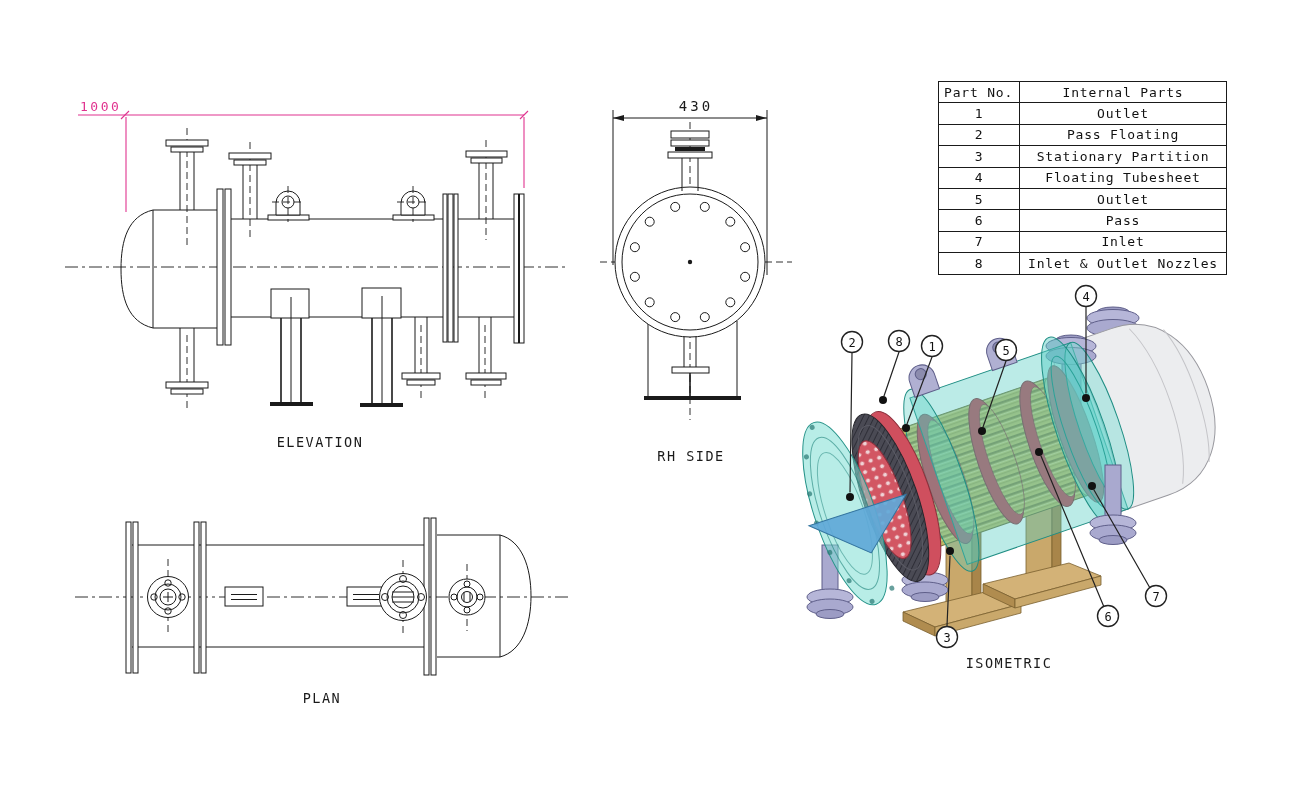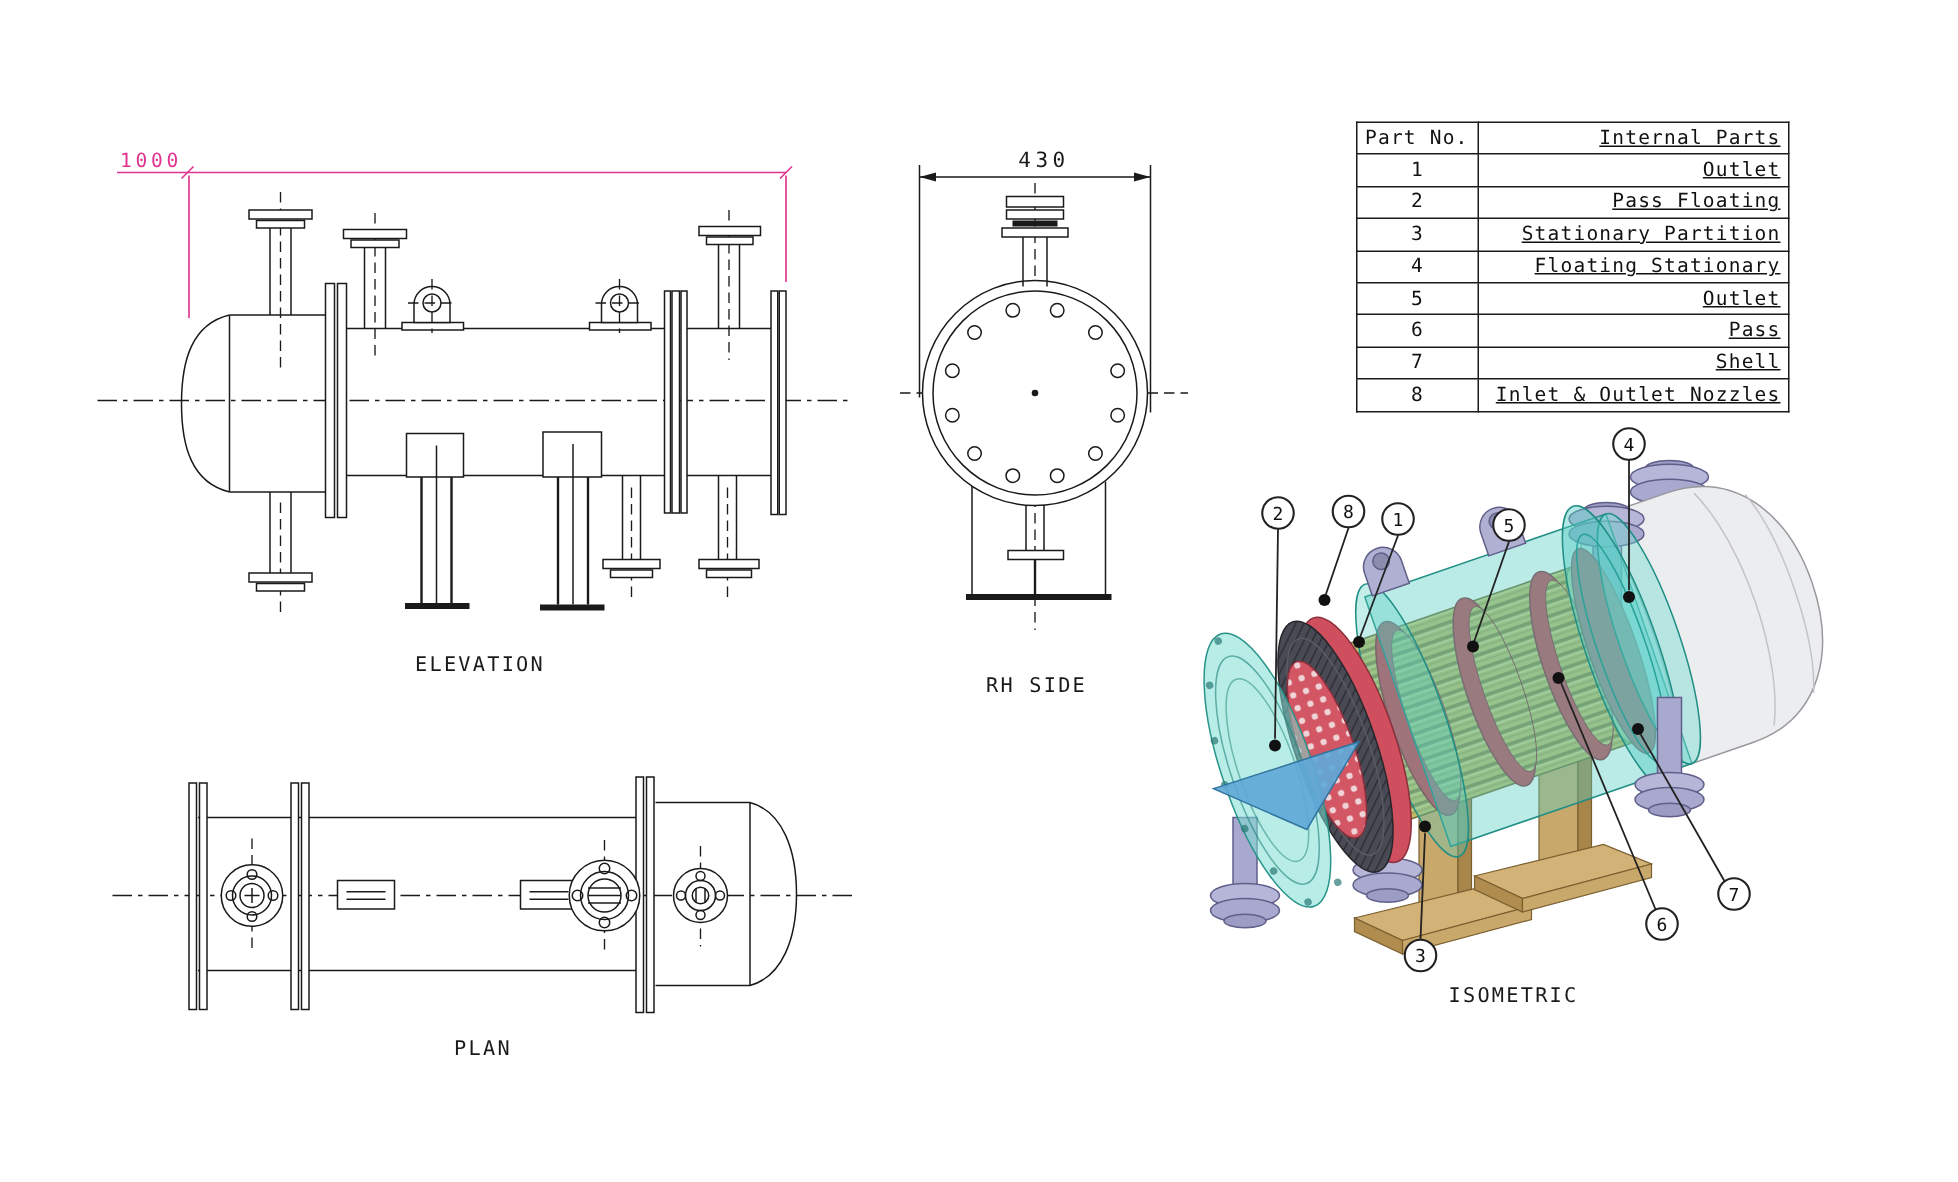--- a/index.html
+++ b/index.html
@@ -16,25 +16,25 @@
   .cld {stroke:#1a1a1a;stroke-width:0.9;stroke-dasharray:7 4;fill:none;}
   .mag {stroke:#e0338f;stroke-width:1.1;fill:none;}
 
   
   .lbl {font-family:"DejaVu Sans Mono",monospace;font-size:13.5px;letter-spacing:1.5px;fill:#1a1a1a;}
   .dim {font-family:"DejaVu Sans Mono",monospace;font-size:14px;letter-spacing:3px;fill:#1a1a1a;}
   .dimm{font-family:"DejaVu Sans Mono",monospace;font-size:13px;letter-spacing:2.5px;fill:#e0338f;}
   .bal {font-family:"DejaVu Sans Mono",monospace;font-size:12px;fill:#111;}
 
   
-  .parts-table{position:absolute;left:904px;top:81px;border-collapse:collapse;
+  .parts-table{position:absolute;left:938px;top:81px;border-collapse:collapse;
                font-family:"DejaVu Sans Mono",monospace;font-size:13px;letter-spacing:0.8px;color:#111;}
   .parts-table td{border:1px solid #1a1a1a;padding:1.5px 5px;height:17.4px;white-space:nowrap;}
   .parts-table td.no{width:70px;text-align:center;}
-  .parts-table td.nm{width:196px;text-align:right;text-decoration:underline;}
+  .parts-table td.nm{width:196px;text-align:center;}
 </style>
 </head>
 <body>
 
 <div class="canvas">
 
 <svg width="1305" height="788" viewBox="0 0 1305 788">
   <defs>
     <pattern id="tubesPat" width="8" height="9" patternUnits="userSpaceOnUse">
       <rect width="8" height="9" fill="#c2bd68"></rect>
@@ -491,33 +491,33 @@
     <tr>
       <td class="no">2</td>
       <td class="nm">Pass Floating</td>
     </tr>
     <tr>
       <td class="no">3</td>
       <td class="nm">Stationary Partition</td>
     </tr>
     <tr>
       <td class="no">4</td>
-      <td class="nm">Floating Stationary</td>
+      <td class="nm">Floating Tubesheet</td>
     </tr>
     <tr>
       <td class="no">5</td>
       <td class="nm">Outlet</td>
     </tr>
     <tr>
       <td class="no">6</td>
       <td class="nm">Pass</td>
     </tr>
     <tr>
       <td class="no">7</td>
-      <td class="nm">Shell</td>
+      <td class="nm">Inlet</td>
     </tr>
     <tr>
       <td class="no">8</td>
       <td class="nm">Inlet &amp; Outlet Nozzles</td>
     </tr>
   </tbody>
 </table>
 
 </div>
 

